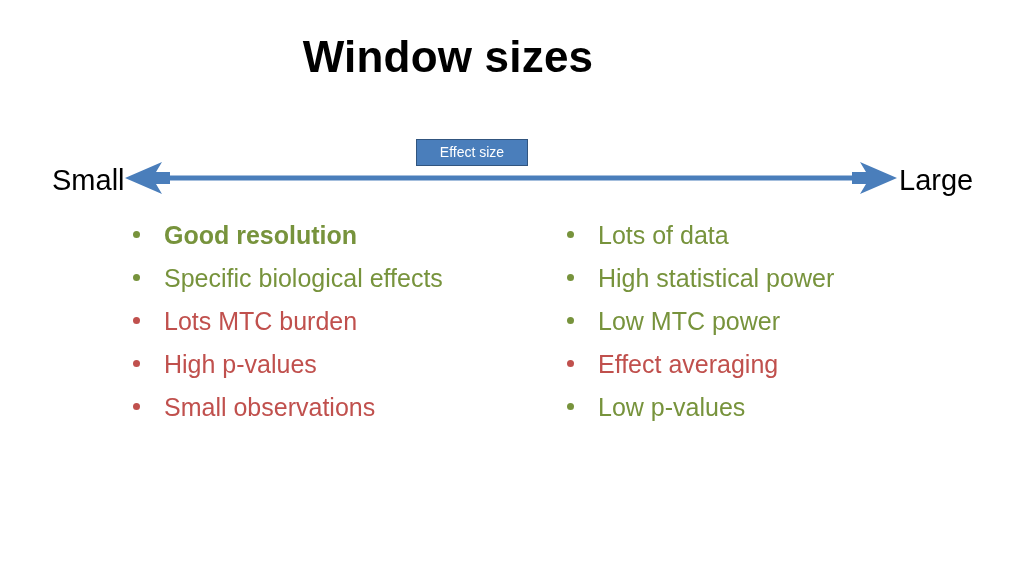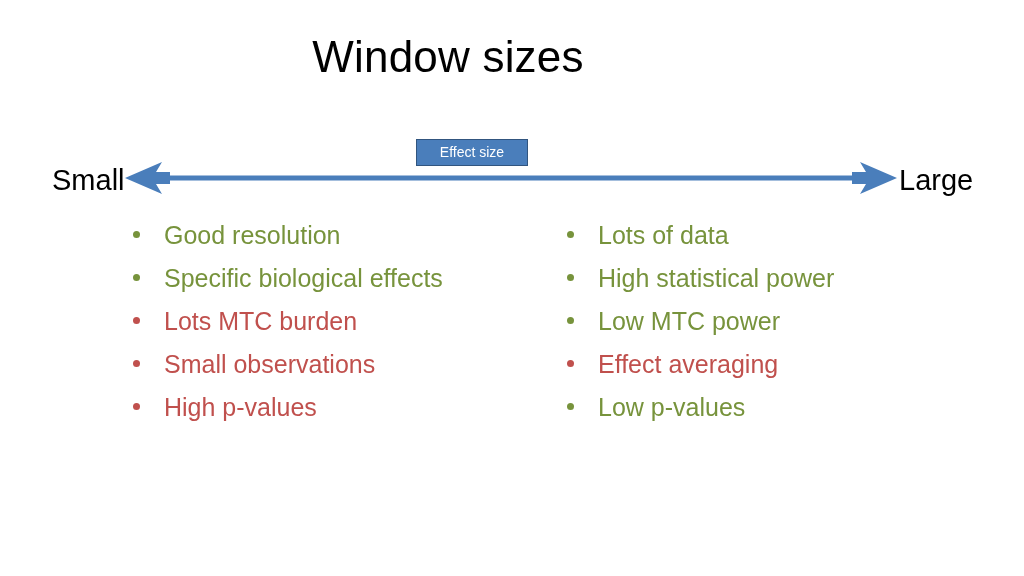--- a/index.html
+++ b/index.html
@@ -25,21 +25,21 @@
 
   
   .slide-title {
     position: absolute;
     top: 28px;
     left: 0;
     width: 896px;
     text-align: center;
     font-size: 44px;
     line-height: 58px;
-    font-weight: 400;
+    font-weight: 700;
     color: #000000;
     letter-spacing: 0.2px;
   }
 
   
   .effect-badge {
     position: absolute;
     left: 416px;
     top: 139px;
     width: 112px;
@@ -137,37 +137,37 @@
 
       <path d="M 779 23 L 742 7 L 748 17 L 734 17 L 734 29 L 748 29 L 742 39 Z" fill="#4a7ebb"></path>
     </svg>
   </div>
 
   <div class="columns">
 
     <div class="bullet-col col-left">
       <div class="bullet-item">
         <span class="bullet-dot" style="background: rgb(119, 147, 60);"></span>
-        <span class="bullet-text" style="color: rgb(119, 147, 60);">Good resolution</span>
+        <span class="bullet-text" style="color: rgb(119, 147, 60); font-weight: bold;">Good resolution</span>
       </div>
       <div class="bullet-item">
         <span class="bullet-dot" style="background: rgb(119, 147, 60);"></span>
         <span class="bullet-text" style="color: rgb(119, 147, 60);">Specific biological effects</span>
       </div>
       <div class="bullet-item">
         <span class="bullet-dot" style="background: rgb(192, 80, 77);"></span>
         <span class="bullet-text" style="color: rgb(192, 80, 77);">Lots MTC burden</span>
       </div>
       <div class="bullet-item">
         <span class="bullet-dot" style="background: rgb(192, 80, 77);"></span>
-        <span class="bullet-text" style="color: rgb(192, 80, 77);">Small observations</span>
+        <span class="bullet-text" style="color: rgb(192, 80, 77);">High p-values</span>
       </div>
       <div class="bullet-item">
         <span class="bullet-dot" style="background: rgb(192, 80, 77);"></span>
-        <span class="bullet-text" style="color: rgb(192, 80, 77);">High p-values</span>
+        <span class="bullet-text" style="color: rgb(192, 80, 77);">Small observations</span>
       </div>
     </div>
 
     <div class="bullet-col col-right">
       <div class="bullet-item">
         <span class="bullet-dot" style="background: rgb(119, 147, 60);"></span>
         <span class="bullet-text" style="color: rgb(119, 147, 60);">Lots of data</span>
       </div>
       <div class="bullet-item">
         <span class="bullet-dot" style="background: rgb(119, 147, 60);"></span>

